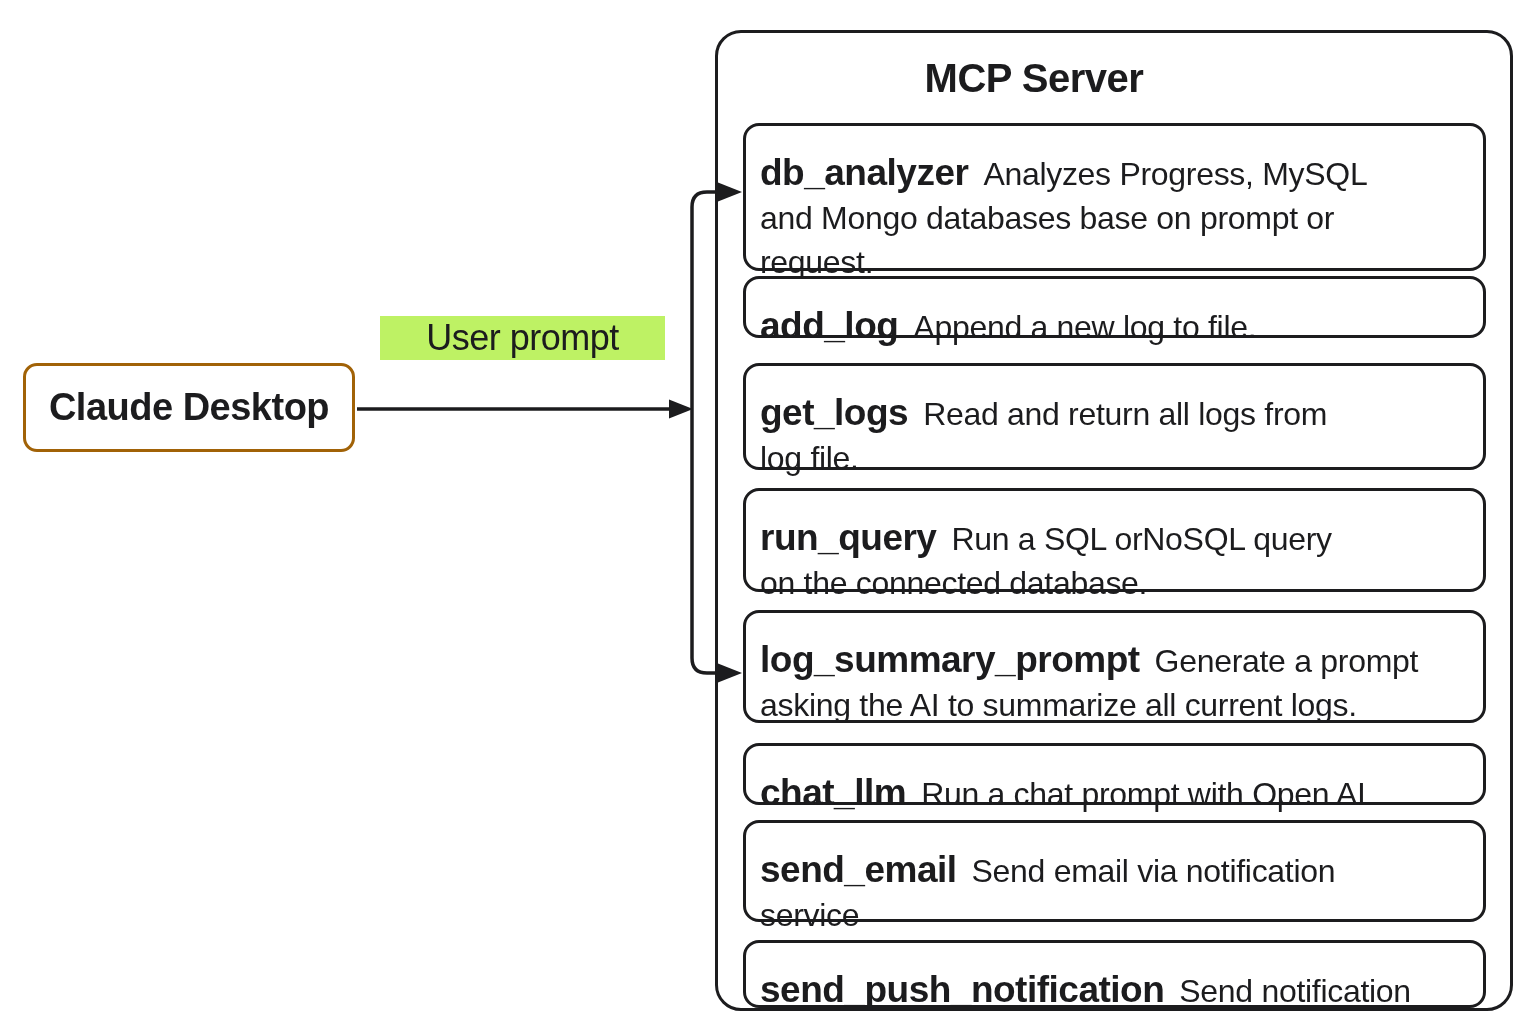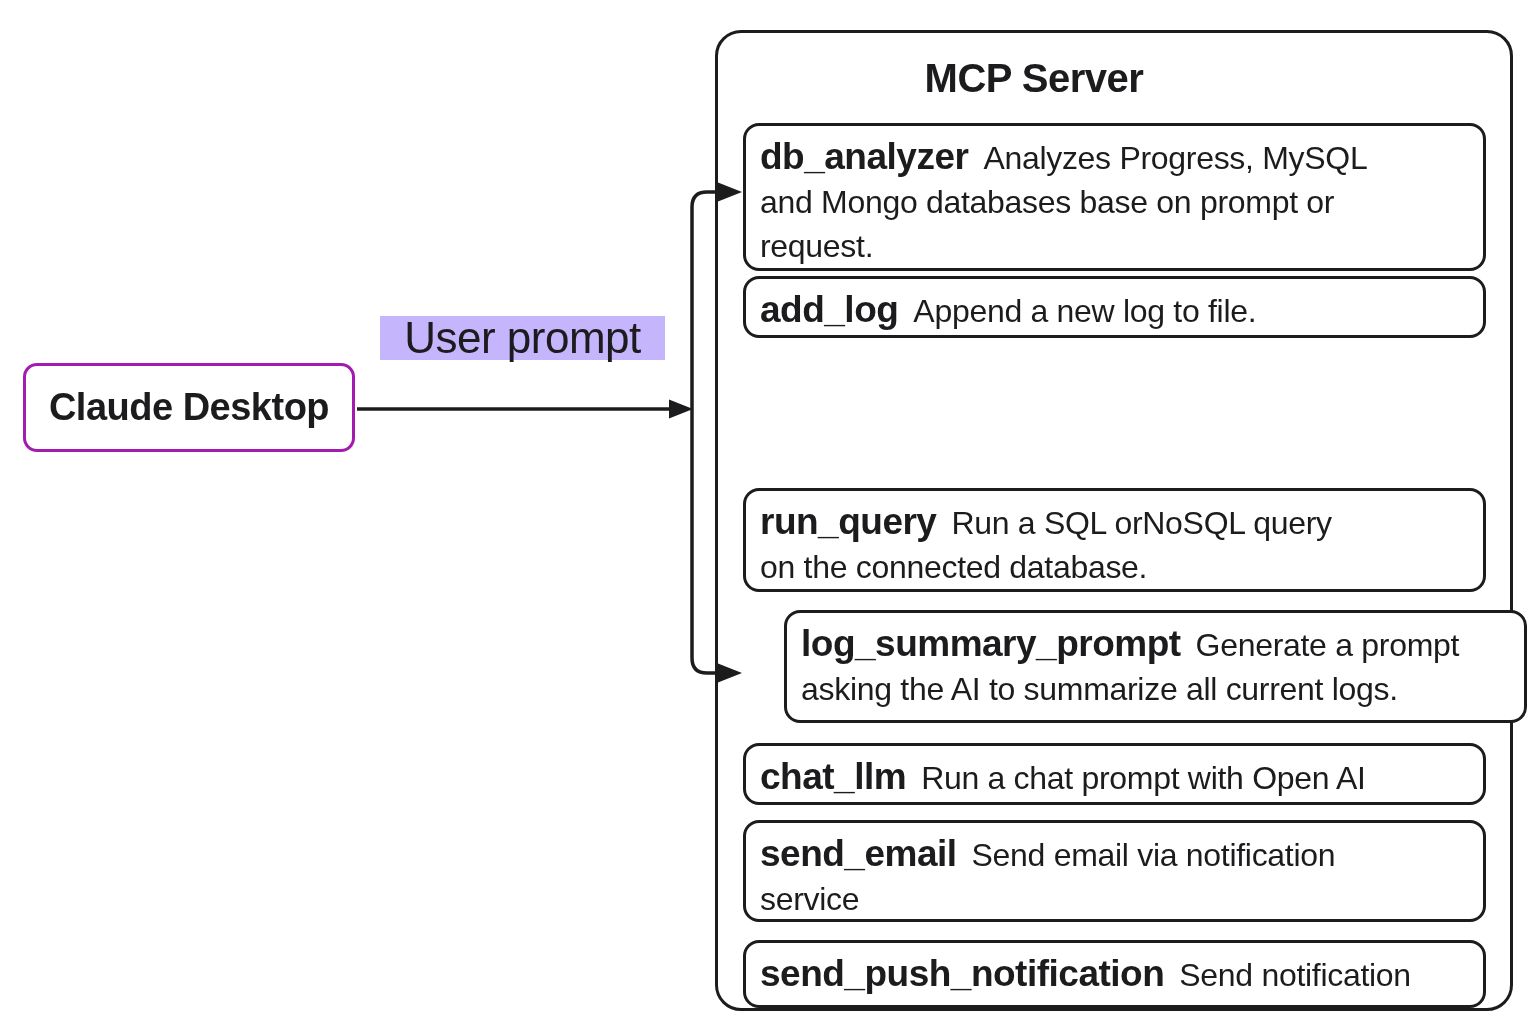--- a/index.html
+++ b/index.html
@@ -12,38 +12,38 @@
     height: 1024px;
     background: #ffffff;
     overflow: hidden;
   }
 
   
   .client-node {
     position: absolute;
     left: 23px; top: 363px;
     width: 332px; height: 89px;
-    border: 3px solid #a21caf;
+    border: 3px solid #a16207;
     border-radius: 14px;
     background: #ffffff;
     display: flex; align-items: center; justify-content: center;
     font-size: 38px; font-weight: bold;
     letter-spacing: -0.5px;
   }
 
   
   .edge-label {
     position: absolute;
     left: 380px; top: 316px;
     width: 285px;
     text-align: center;
-    font-size: 44px;
+    font-size: 36px;
     line-height: 44px;
     letter-spacing: -0.5px;
-    background: #c4b5fd;
+    background: #bef264;
   }
 
   
   .server-box {
     position: absolute;
     left: 715px; top: 30px;
     width: 798px; height: 981px;
     border: 3px solid #1c1c1e;
     border-radius: 26px;
     background: #ffffff;
@@ -59,40 +59,40 @@
   }
 
   
   .tool {
     position: absolute;
     left: 743px;
     width: 743px;
     border: 3px solid #1c1c1e;
     border-radius: 16px;
     background: #ffffff;
-    padding: 9px 14px;
+    padding: 25px 14px;
     font-size: 32px;
     line-height: 44px;
     letter-spacing: -0.3px;
     white-space: nowrap;
     overflow: visible;
   }
   .tool-name {
     font-weight: bold;
     font-size: 37px;
     letter-spacing: -0.5px;
     margin-right: 15px;
   }
   .tool-desc { white-space: pre; }
 
   .t1 { top: 123px; height: 148px; }
   .t2 { top: 276px; height: 62px;  }
   .t3 { top: 363px; height: 107px; }
   .t4 { top: 488px; height: 104px; }
-  .t5 { top: 610px; height: 113px; margin-left: 41px; }
+  .t5 { top: 610px; height: 113px; }
   .t6 { top: 743px; height: 62px;  }
   .t7 { top: 820px; height: 102px; }
   .t8 { top: 940px; height: 68px;  }
 
   
   .arrows {
     position: absolute;
     left: 0; top: 0;
     width: 1536px; height: 1024px;
     pointer-events: none;
@@ -112,20 +112,22 @@
 
   <div class="server-box"></div>
   <div class="server-title">MCP Server</div>
 
   <div class="tool t1"><span class="tool-name">db_analyzer</span><span class="tool-desc">Analyzes Progress, MySQL
 and Mongo databases base on prompt or
 request.</span></div>
 
   <div class="tool t2"><span class="tool-name">add_log</span><span class="tool-desc">Append a new log to file.</span></div>
 
+  <div class="tool t3"><span class="tool-name">get_logs</span><span class="tool-desc">Read and return all logs from
+log file.</span></div>
 
   <div class="tool t4"><span class="tool-name">run_query</span><span class="tool-desc">Run a SQL orNoSQL query
 on the connected database.</span></div>
 
   <div class="tool t5"><span class="tool-name">log_summary_prompt</span><span class="tool-desc">Generate a prompt
 asking the AI to summarize all current logs.</span></div>
 
   <div class="tool t6"><span class="tool-name">chat_llm</span><span class="tool-desc">Run a chat prompt with Open AI</span></div>
 
   <div class="tool t7"><span class="tool-name">send_email</span><span class="tool-desc">Send email via notification

